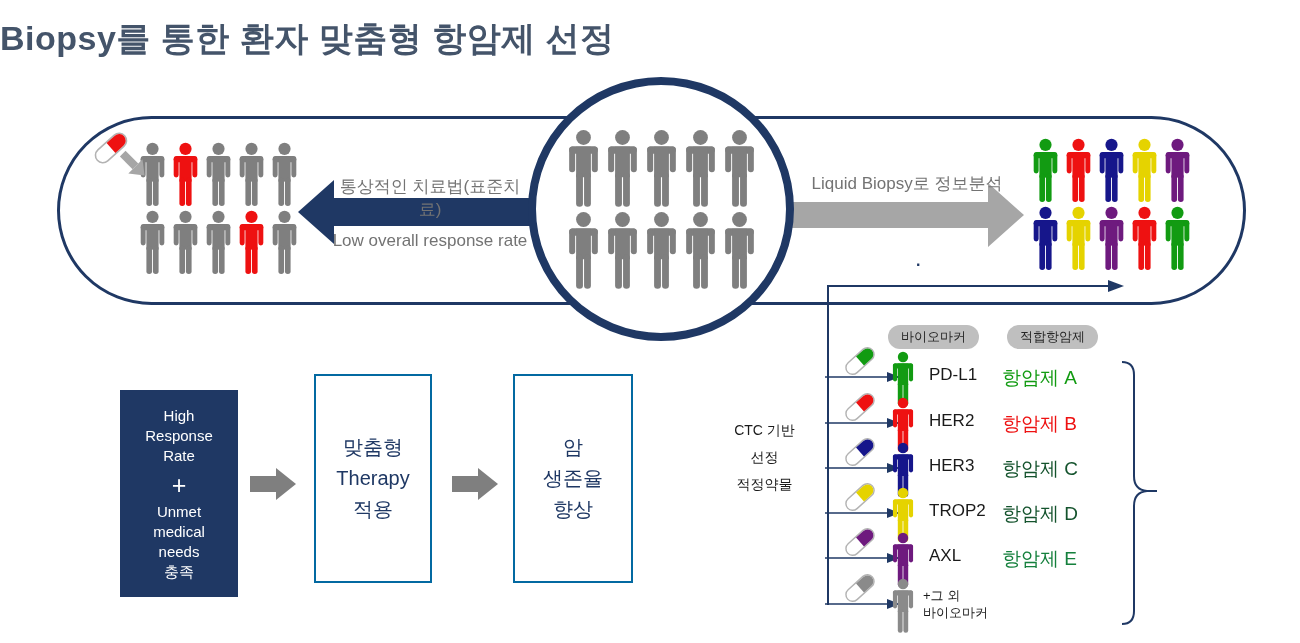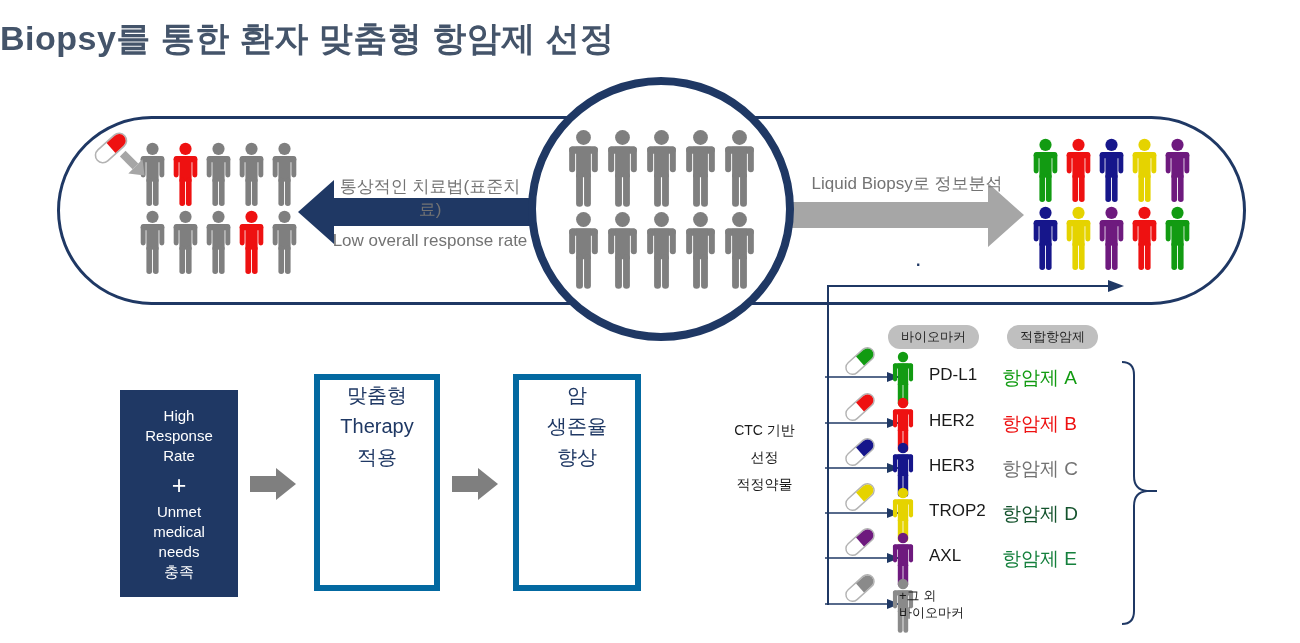--- a/index.html
+++ b/index.html
@@ -21,22 +21,22 @@
   
   .z1{z-index:1;}
   .z6{z-index:6;}
   .lbl{font-size:17px;color:#737373;text-align:center;z-index:7;}
   .period{font-size:16px;font-weight:700;color:#1f3864;z-index:7;}
   
   .navy-box{left:120px;top:378px;width:118px;height:207px;background:#1f3864;color:#ffffff;
             display:flex;flex-direction:column;align-items:center;justify-content:center;
             text-align:center;font-size:15px;line-height:20px;margin-top:12px;}
   .navy-box div:nth-child(4){font-size:25px;line-height:28px;font-weight:400;margin:5px 0 3px 0;}
-  .outline-box{width:114px;height:205px;border:6px solid #0369a1;background:#ffffff;color:#1f3864;
-               display:flex;flex-direction:column;align-items:center;justify-content:flex-start;
+  .outline-box{width:114px;height:205px;border:2px solid #0369a1;background:#ffffff;color:#1f3864;
+               display:flex;flex-direction:column;align-items:center;justify-content:center;
                text-align:center;font-size:20px;line-height:31px;}
   .ctc{left:682px;top:417px;width:165px;text-align:center;font-size:14px;line-height:27px;color:#1a1a1a;}
   
   .badge{background:#bfbfbf;border-radius:12px;height:24px;display:flex;align-items:center;
          justify-content:center;font-size:13px;color:#262626;padding:0 13px;z-index:8;}
   .bio-marker{font-size:17px;color:#1a1a1a;margin-left:6px;}
   .bio-marker-small{font-size:13px;line-height:17px;color:#1a1a1a;}
   .bio-drug{font-size:19px;}
 </style>
 </head>
@@ -472,21 +472,21 @@
      <div class="abs" style="left:890px;top:442px;line-height:0"><svg width="26" height="55" viewBox="0 0 40 84">
      <circle cx="20" cy="9" r="8" fill="#16168b"></circle>
      <rect x="4.5" y="18.5" width="31" height="8" rx="4" fill="#16168b"></rect>
      <rect x="4.5" y="19" width="6.5" height="27.5" rx="3.2" fill="#16168b"></rect>
      <rect x="29" y="19" width="6.5" height="27.5" rx="3.2" fill="#16168b"></rect>
      <rect x="12" y="19" width="16" height="33" fill="#16168b"></rect>
      <rect x="12" y="47" width="7.4" height="37" rx="3.6" fill="#16168b"></rect>
      <rect x="20.6" y="47" width="7.4" height="37" rx="3.6" fill="#16168b"></rect>
    </svg></div>
         <div class="abs bio-marker" style="left:923px;top:456px">HER3</div>
-        <div class="abs bio-drug" style="left:1002px;top:456px;color:#737373">항암제 C</div>
+        <div class="abs bio-drug" style="left:1002px;top:456px;color:#14532d">항암제 C</div>
       </div>
       <div>
         <div class="abs" style="left:841px;top:478px"><svg width="38" height="38" viewBox="0 0 40 40">
      <g transform="rotate(48 20 20)">
        <rect x="13" y="2.5" width="14" height="35" rx="7" fill="#ffffff" stroke="#b3b3b3" stroke-width="1.5"></rect>
        <path d="M13.75 20 v-10.5 a6.25 6.25 0 0 1 12.5 0 V20 Z" fill="#e5d300"></path>
      </g>
    </svg></div>
      <svg class="abs" style="left:824px;top:506px" width="78" height="14">
        <line x1="1" y1="7" x2="64" y2="7" stroke="#1f3864" stroke-width="1.7"></line>
@@ -540,21 +540,21 @@
      </svg>
      <div class="abs" style="left:890px;top:578px;line-height:0"><svg width="26" height="55" viewBox="0 0 40 84">
      <circle cx="20" cy="9" r="8" fill="#8a8a8a"></circle>
      <rect x="4.5" y="18.5" width="31" height="8" rx="4" fill="#8a8a8a"></rect>
      <rect x="4.5" y="19" width="6.5" height="27.5" rx="3.2" fill="#8a8a8a"></rect>
      <rect x="29" y="19" width="6.5" height="27.5" rx="3.2" fill="#8a8a8a"></rect>
      <rect x="12" y="19" width="16" height="33" fill="#8a8a8a"></rect>
      <rect x="12" y="47" width="7.4" height="37" rx="3.6" fill="#8a8a8a"></rect>
      <rect x="20.6" y="47" width="7.4" height="37" rx="3.6" fill="#8a8a8a"></rect>
    </svg></div>
-        <div class="abs bio-marker-small" style="left:899px;top:587px">+그 외<br>바이오마커</div>
+        <div class="abs bio-marker-small" style="left:923px;top:587px">+그 외<br>바이오마커</div>
       </div>
     </div>
 
   <svg class="abs" style="left:1120px;top:360px" width="44" height="266">
     <path d="M2 2 Q14 2 14 15 V116 Q14 130 27 131 H37 M2 264 Q14 264 14 251 V146 Q14 132 27 131" fill="none" stroke="#1f3864" stroke-width="2"></path>
   </svg>
 
 </div>
 
 </body></html>

